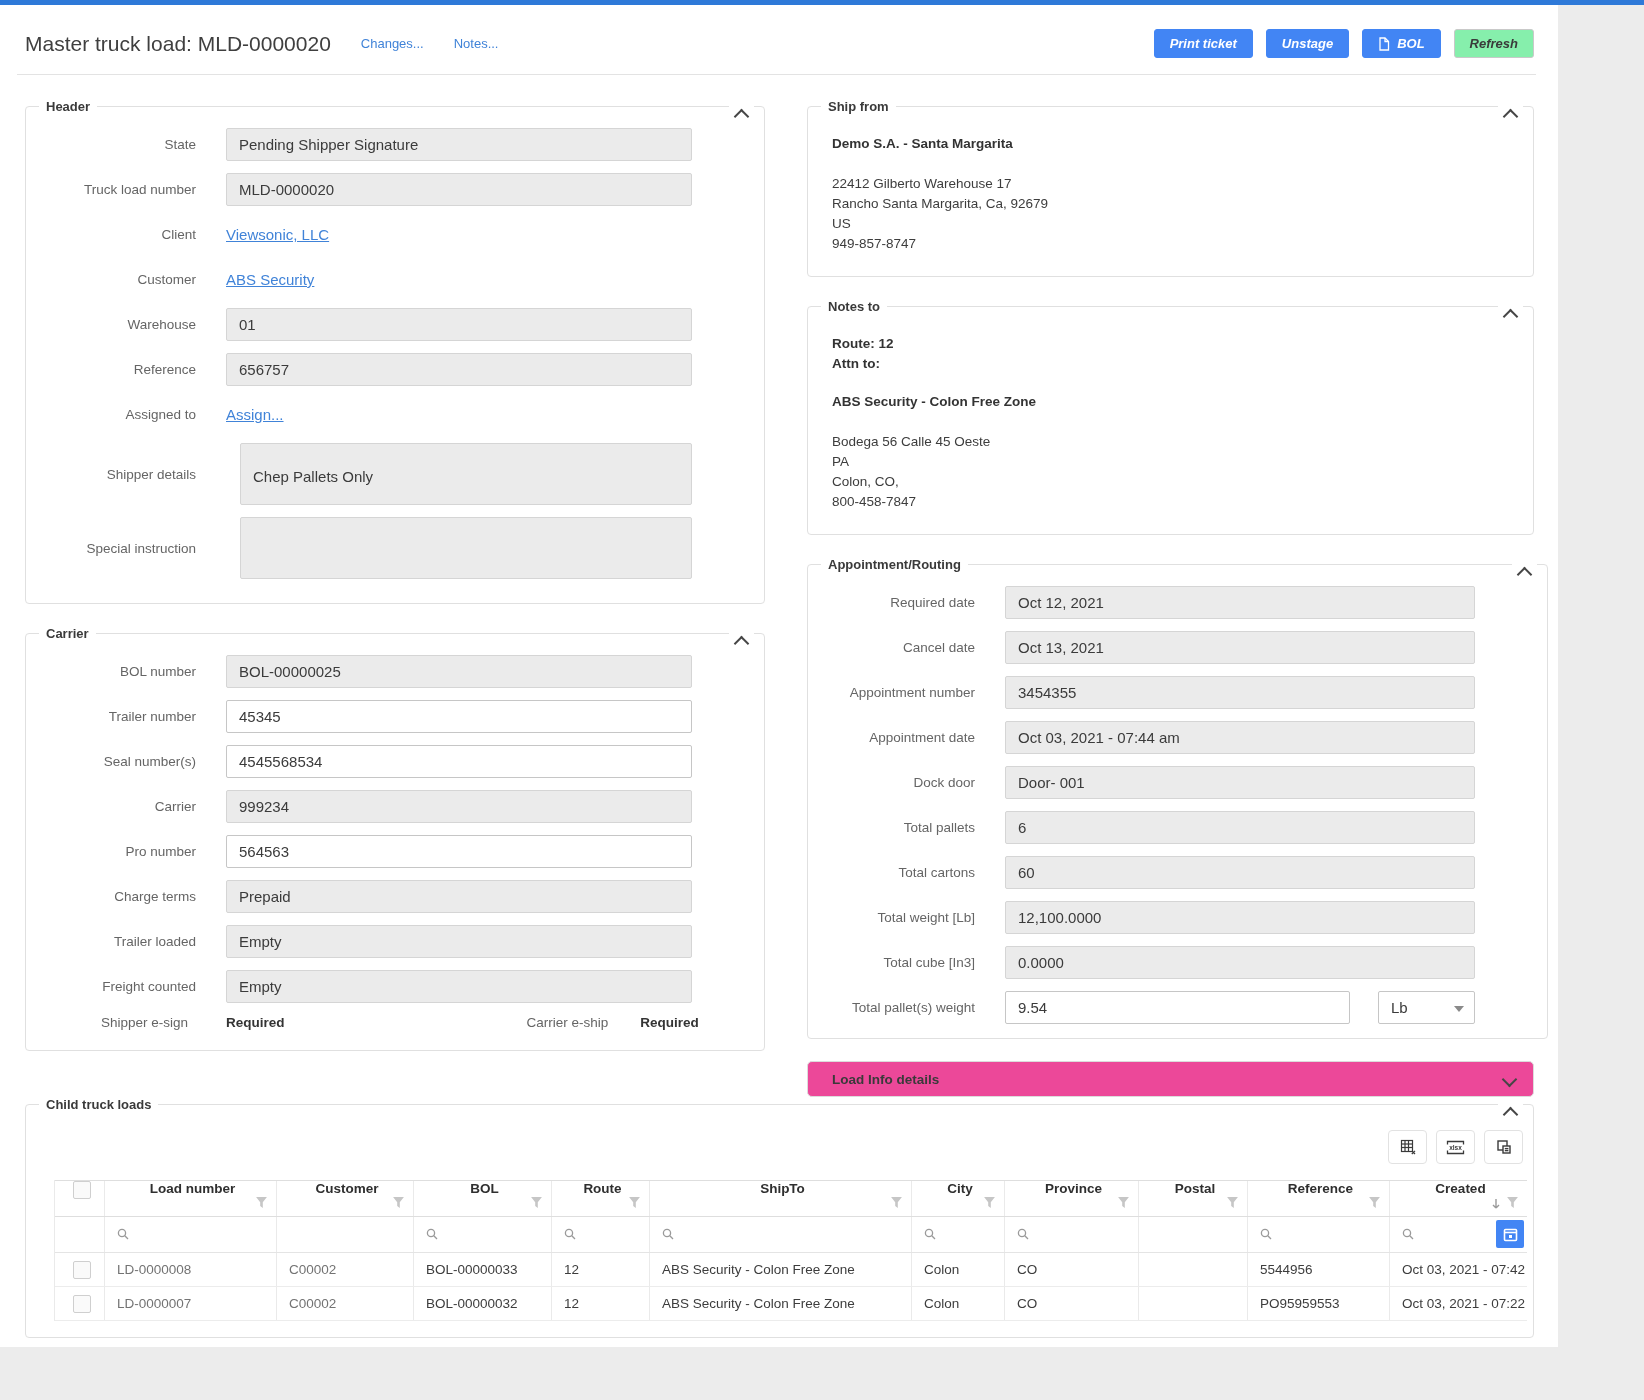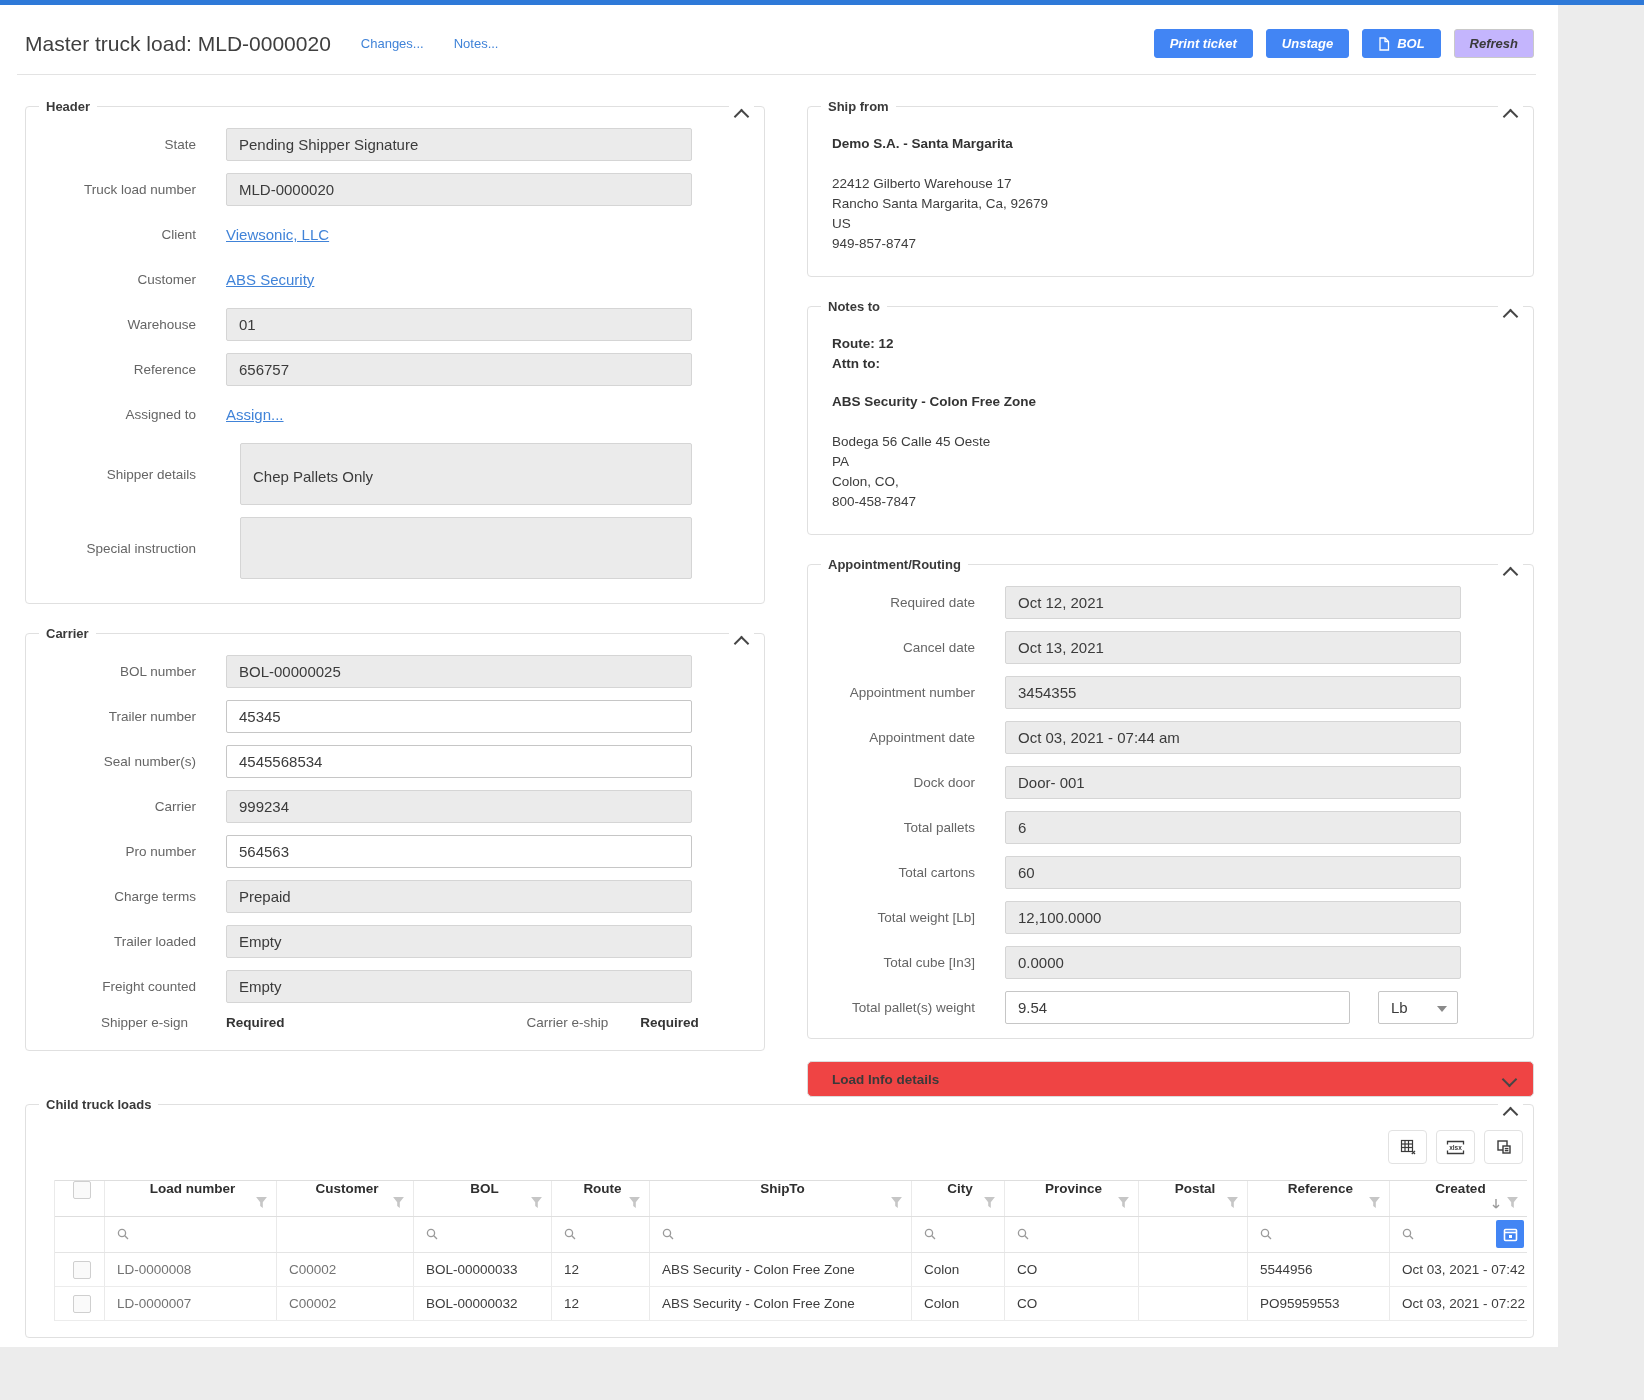--- a/index.html
+++ b/index.html
@@ -12,21 +12,21 @@
   .topbar{position:absolute;top:0;left:0;width:1644px;height:5px;background:#2e79d8;}
   .main{position:absolute;top:5px;left:0;width:1558px;height:1342px;background:#fff;}
 
   
   .titlebar{display:flex;align-items:center;padding:24px 24px 16px 25px;}
   .page-title{font-size:21px;font-weight:400;color:#3f3f3f;margin:0;}
   .title-link{color:#4083d8;font-size:13px;margin-left:30px;text-decoration:none;cursor:pointer;}
   .actions{margin-left:auto;display:flex;gap:13px;align-items:center;font-style:italic;}
   .btn{height:29px;border-radius:3px;font-size:13px;font-weight:bold;display:flex;align-items:center;justify-content:center;padding:0 15px;cursor:pointer;box-sizing:border-box;}
   .btn-blue{background:#4285f4;color:#fff;border:1px solid #4285f4;}
-  .btn-white{background:#c4b5fd;color:#3a3a3a;border:1px solid #c9c9c9;}
+  .btn-white{background:#86efac;color:#3a3a3a;border:1px solid #c9c9c9;}
   .btn svg{margin-right:7px;}
   .divider{border-bottom:1px solid #e3e3e3;margin:0 22px 0 17px;}
 
   
   .columns{display:flex;gap:42px;padding:24px 24px 0 25px;align-items:flex-start;}
   .col-left{width:740px;flex-shrink:0;}
   .col-right{flex:1;min-width:0;}
 
   
   fieldset{border:1px solid #e0e0e0;border-radius:4px;margin:0 0 22px 0;padding:14px 0 12px 0;position:relative;}
@@ -55,25 +55,25 @@
   
   .addr{padding:6px 24px 10px 24px;font-size:13.5px;color:#3d3d3d;}
   .addr .bold{font-weight:bold;color:#333;}
   .addr div{line-height:20px;}
   .gap18{height:18px;}
   .gap20{height:20px;}
 
   
   .wrow{display:flex;align-items:center;margin-bottom:2px;}
   .winput{width:345px;flex:none;}
-  .unit-select{width:80px;height:33px;box-sizing:border-box;margin-left:28px;background:#fff;border:1px solid #c6c6c6;border-radius:2px;display:flex;align-items:center;padding:0 12px;font-size:15px;color:#3b3b3b;position:relative;cursor:pointer;}
+  .unit-select{width:97px;height:33px;box-sizing:border-box;margin-left:28px;background:#fff;border:1px solid #c6c6c6;border-radius:2px;display:flex;align-items:center;padding:0 12px;font-size:15px;color:#3b3b3b;position:relative;cursor:pointer;}
   .caret{position:absolute;right:10px;top:14px;width:0;height:0;border-left:5px solid transparent;border-right:5px solid transparent;border-top:6px solid #8a8a8a;}
 
   
-  .loadinfo{border:1px solid #dcdcdc;border-radius:5px;height:36px;display:flex;align-items:center;padding:0 18px 0 24px;font-size:13.5px;font-weight:bold;color:#3a3a3a;background:#ef4444;box-sizing:border-box;}
+  .loadinfo{border:1px solid #dcdcdc;border-radius:5px;height:36px;display:flex;align-items:center;padding:0 18px 0 24px;font-size:13.5px;font-weight:bold;color:#3a3a3a;background:#ec4899;box-sizing:border-box;}
   .loadinfo .chev{margin-left:auto;}
 
   
   .child-wrap{padding:0 24px 0 25px;}
   .child-fs{margin-bottom:0;padding-bottom:16px;}
   .grid-toolbar{display:flex;justify-content:flex-end;gap:9px;padding:4px 10px 0 0;}
   .tool-btn{width:37px;height:32px;border:1px solid #e2e2e2;border-radius:4px;background:#fff;display:flex;align-items:center;justify-content:center;cursor:pointer;}
 
   .table{margin:16px 6px 0 28px;border-left:1px solid #eaeaea;font-size:13.5px;}
   .trow{display:grid;grid-template-columns:50px 172px 137px 138px 98px 262px 93px 134px 109px 142px minmax(0,1fr);}

